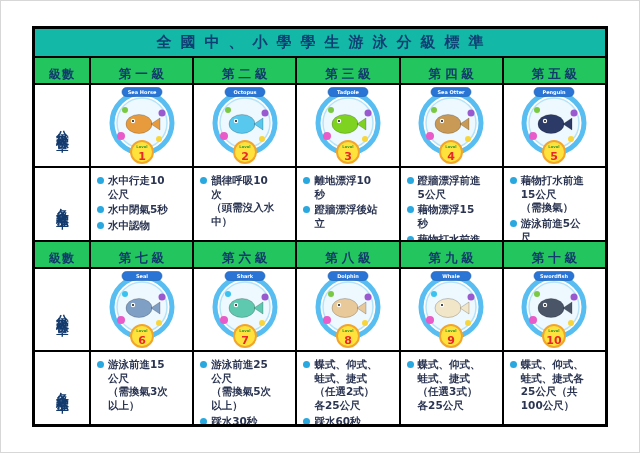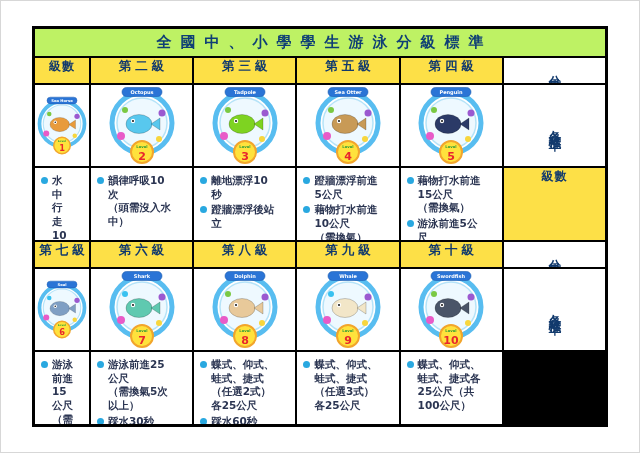--- a/index.html
+++ b/index.html
@@ -6,24 +6,24 @@
   body{width:640px;height:453px;position:relative;overflow:hidden;
        font-family:"DejaVu Sans","Liberation Sans",sans-serif;}
   .page-frame{position:absolute;inset:0;border:1px solid #d7d7d7;box-sizing:border-box;}
 
   .table-wrap{position:absolute;left:32px;top:26px;width:576px;height:401px;
       box-sizing:border-box;border:3px solid #000;background:#000;
       display:grid;grid-template-columns:54px repeat(5,1fr);
       grid-template-rows:27px 25px 81px 72px 25px 81px 1fr;gap:2px;}
 
   .cell{background:#fff;box-sizing:border-box;overflow:hidden;}
-  .title-cell{grid-column:1 / -1;background:#bef264;display:flex;align-items:center;justify-content:center;}
+  .title-cell{grid-column:1 / -1;background:#14b8a6;display:flex;align-items:center;justify-content:center;}
   .title-text{color:#0f3f75;font-weight:bold;font-size:15px;letter-spacing:9px;padding-left:9px;white-space:nowrap;}
 
-  .hdr{background:#fde047;display:flex;align-items:flex-start;justify-content:center;
+  .hdr{background:#22c55e;display:flex;align-items:flex-end;justify-content:center;
        color:#123a6d;font-weight:bold;}
   .hdr-label{font-size:12px;letter-spacing:1px;}
   .hdr-level{font-size:12.5px;letter-spacing:4px;padding-left:4px;}
 
   .vlabel-cell{display:flex;align-items:center;justify-content:center;}
   .vlabel{writing-mode:vertical-rl;text-orientation:upright;color:#123a6d;
           font-weight:bold;font-size:12.5px;letter-spacing:3px;}
 
   .badge-cell{display:flex;align-items:center;justify-content:center;}
   .badge{width:74px;height:80px;display:block;}
@@ -52,30 +52,33 @@
 <div class="table-wrap">
 
   <div class="cell title-cell">
     <span class="title-text">全國中、小學學生游泳分級標準</span>
   </div>
 
   <div class="cell hdr">
       <span class="hdr-label">級數</span>
     </div>
   <div class="cell hdr">
+      <span class="hdr-level">第一級</span>
+    </div>
+  <div class="cell hdr">
       <span class="hdr-level">第二級</span>
     </div>
   <div class="cell hdr">
       <span class="hdr-level">第三級</span>
     </div>
   <div class="cell hdr">
+      <span class="hdr-level">第四級</span>
+    </div>
+  <div class="cell hdr">
       <span class="hdr-level">第五級</span>
-    </div>
-  <div class="cell hdr">
-      <span class="hdr-level">第四級</span>
     </div>
 
   <div class="cell vlabel-cell">
       <span class="vlabel">分級標章</span>
     </div>
 
   <div class="cell badge-cell">
     <svg class="badge" viewBox="0 0 72 80">
       <circle class="ring" cx="36" cy="37" r="30"></circle>
       <circle class="inner" cx="36" cy="37" r="25"></circle>
@@ -207,20 +210,24 @@
       </div>
     <div class="std-item">
         <span class="std-dot"></span>
         <span class="std-text">蹬牆漂浮後站立</span>
       </div>
   </div>
   <div class="cell std-cell">
     <div class="std-item">
         <span class="std-dot"></span>
         <span class="std-text">蹬牆漂浮前進5公尺</span>
+      </div>
+    <div class="std-item">
+        <span class="std-dot"></span>
+        <span class="std-text">藉物漂浮15秒</span>
       </div>
     <div class="std-item">
         <span class="std-dot"></span>
         <span class="std-text">藉物打水前進10公尺
 （需換氣）</span>
       </div>
   </div>
   <div class="cell std-cell">
     <div class="std-item">
         <span class="std-dot"></span>

